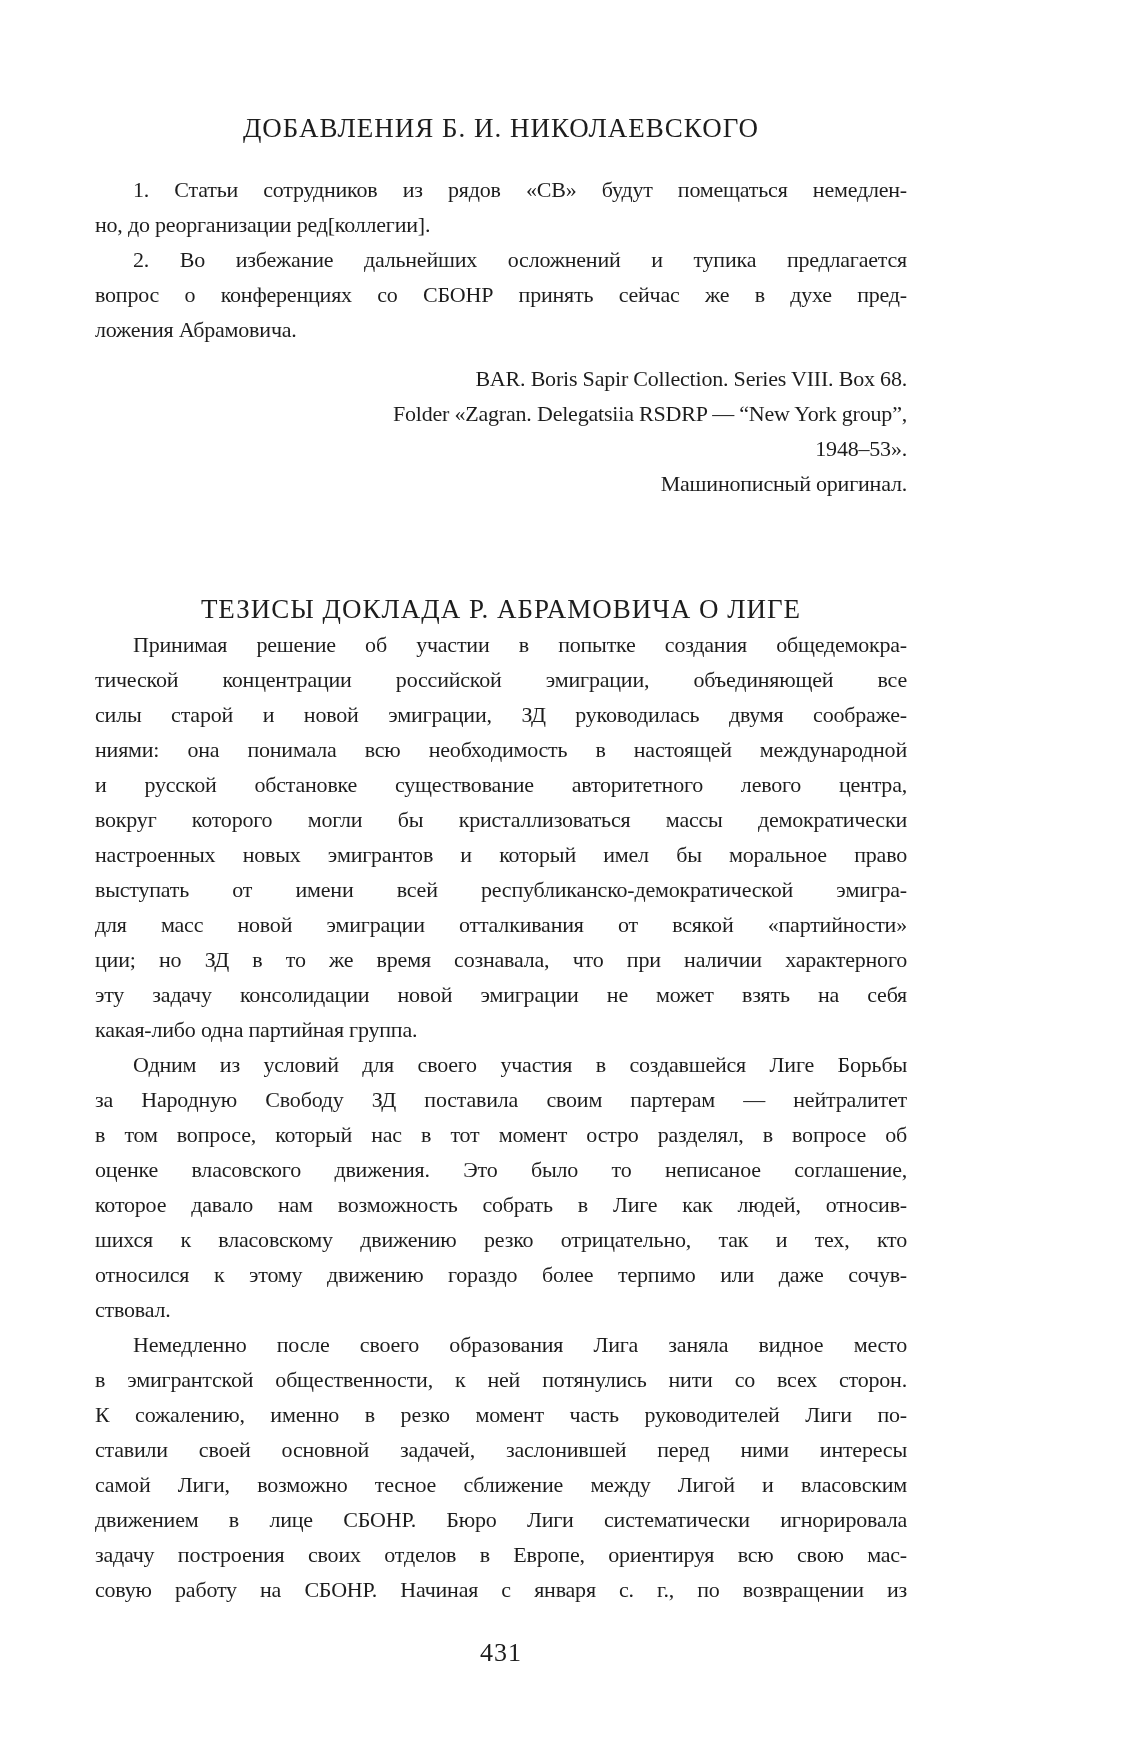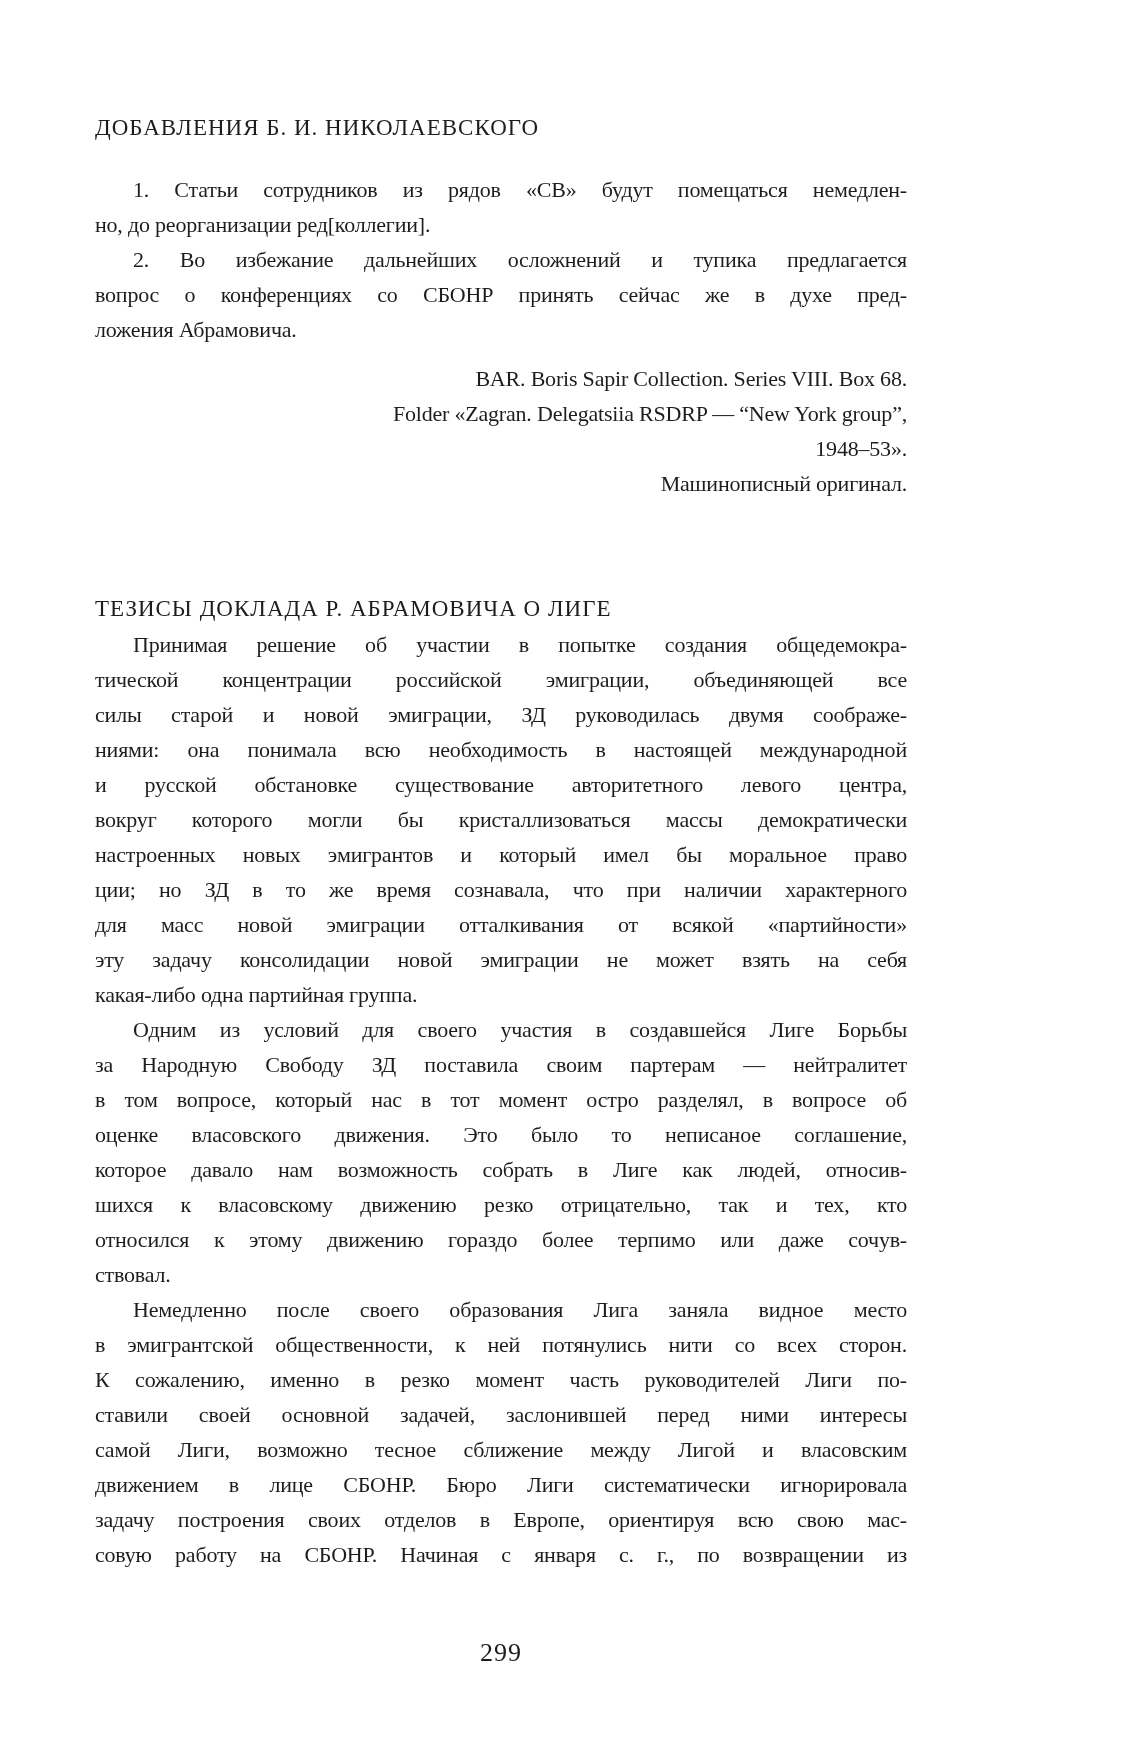--- a/index.html
+++ b/index.html
@@ -13,23 +13,24 @@
     color: #1d1d1d;
   }
   .col {
     position: absolute;
     left: 95px;
     top: 0;
     width: 812px;
   }
   .heading {
     margin: 110px 0 0 0;
-    font-size: 23px;
+    font-size: 27px;
     font-weight: 400;
     line-height: 36px;
+    text-align: center;
     letter-spacing: 1px;
     white-space: nowrap;
   }
   .heading.h2 { margin-top: 90px; }
   .items { margin-top: 26px; }
   .source { margin-top: 14px; }
   .body-text { }
   .line {
     font-size: 22px;
     line-height: 35px;
@@ -83,22 +84,23 @@
 
     <div class="body-text">
         <div class="para">
           <div class="line first">Принимая решение об участии в попытке создания общедемокра-</div>
           <div class="line">тической концентрации российской эмиграции, объединяющей все</div>
           <div class="line">силы старой и новой эмиграции, ЗД руководилась двумя соображе-</div>
           <div class="line">ниями: она понимала всю необходимость в настоящей международной</div>
           <div class="line">и русской обстановке существование авторитетного левого центра,</div>
           <div class="line">вокруг которого могли бы кристаллизоваться массы демократически</div>
           <div class="line">настроенных новых эмигрантов и который имел бы моральное право</div>
+          <div class="line">выступать от имени всей республиканско-демократической эмигра-</div>
+          <div class="line">для масс новой эмиграции отталкивания от всякой «партийности»</div>
           <div class="line">ции; но ЗД в то же время сознавала, что при наличии характерного</div>
-          <div class="line">для масс новой эмиграции отталкивания от всякой «партийности»</div>
           <div class="line">эту задачу консолидации новой эмиграции не может взять на себя</div>
           <div class="line last">какая-либо одна партийная группа.</div>
         </div>
         <div class="para">
           <div class="line first">Одним из условий для своего участия в создавшейся Лиге Борьбы</div>
           <div class="line">за Народную Свободу ЗД поставила своим партерам — нейтралитет</div>
           <div class="line">в том вопросе, который нас в тот момент остро разделял, в вопросе об</div>
           <div class="line">оценке власовского движения. Это было то неписаное соглашение,</div>
           <div class="line">которое давало нам возможность собрать в Лиге как людей, относив-</div>
           <div class="line">шихся к власовскому движению резко отрицательно, так и тех, кто</div>
@@ -111,14 +113,14 @@
           <div class="line">К сожалению, именно в резко момент часть руководителей Лиги по-</div>
           <div class="line">ставили своей основной задачей, заслонившей перед ними интересы</div>
           <div class="line">самой Лиги, возможно тесное сближение между Лигой и власовским</div>
           <div class="line">движением в лице СБОНР. Бюро Лиги систематически игнорировала</div>
           <div class="line">задачу построения своих отделов в Европе, ориентируя всю свою мас-</div>
           <div class="line">совую работу на СБОНР. Начиная с января с. г., по возвращении из</div>
         </div>
       </div>
   </div>
 
-  <div class="page-number">299</div>
+  <div class="page-number">431</div>
 </div>
 
 </body></html>

